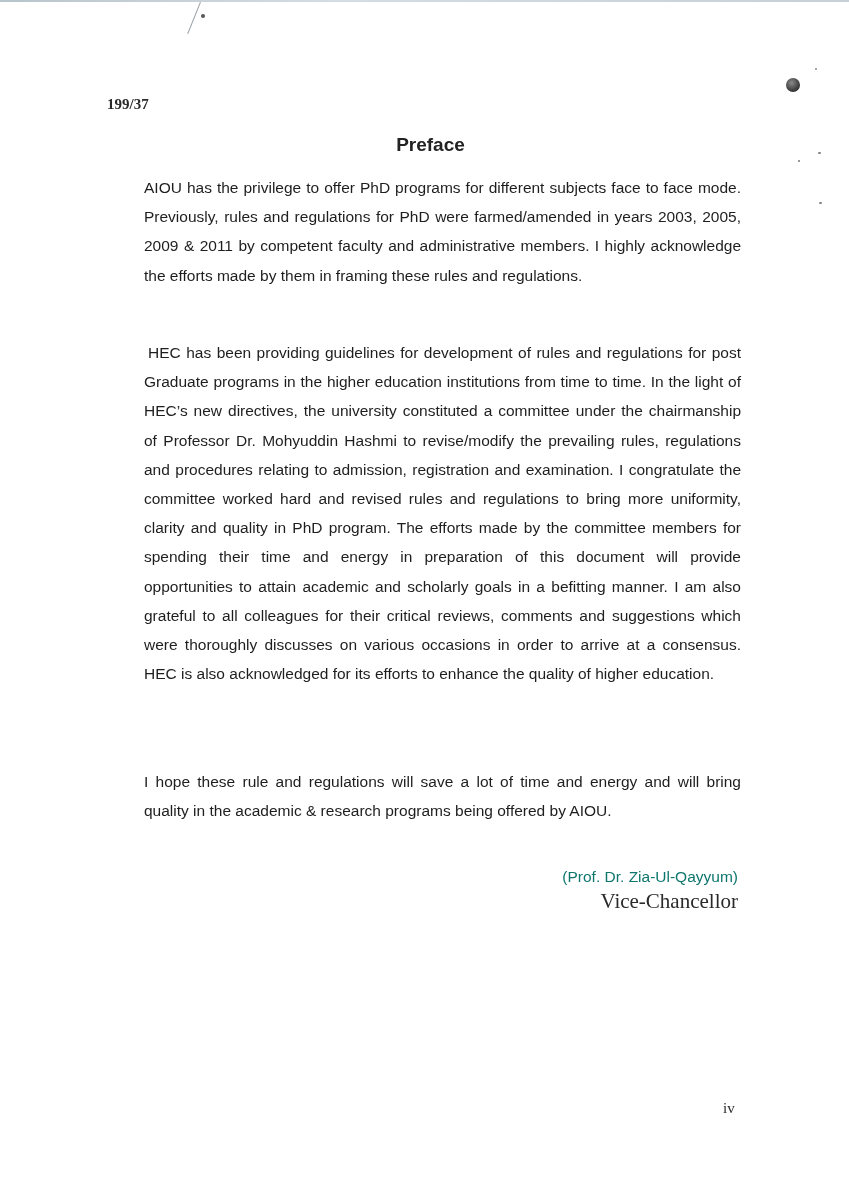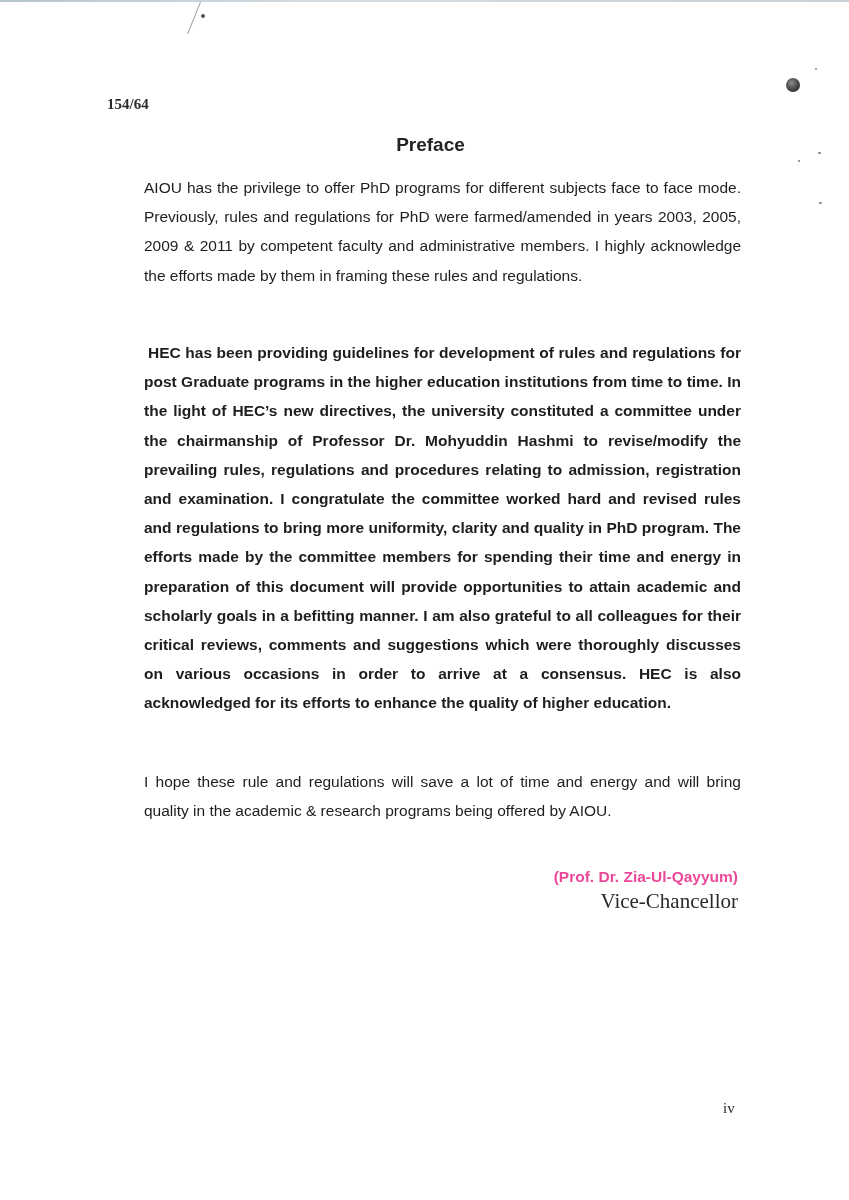--- a/index.html
+++ b/index.html
@@ -65,30 +65,30 @@
       left: 144px;
       width: 597px;
       font-family: "Liberation Sans", sans-serif;
       font-size: 15.5px;
       line-height: 29.2px;
       text-align: justify;
       color: #1e1e1e;
       margin: 0;
     }
     #para-1 { top: 173px; }
-    #para-2 { top: 338px; text-indent: 4px; font-weight: bold; }
+    #para-2 { top: 338px; text-indent: 4px; }
     #para-3 { top: 767px; }
     .signature-name {
       position: absolute;
       right: 111px;
       top: 868px;
       font-family: "Liberation Sans", sans-serif;
       font-size: 15.5px;
-      font-weight: bold;
-      color: #ec4899;
+      font-weight: normal;
+      color: #0f766e;
     }
     .signature-title {
       position: absolute;
       right: 111px;
       top: 889px;
       font-family: "Liberation Serif", serif;
       font-size: 21px;
       color: #2a2a2a;
     }
     .page-number {
@@ -106,21 +106,21 @@
 
 <div class="top-edge"></div>
 <div class="scan-line"></div>
 <div class="scan-dot" style="left:201px;top:14px;width:4px;height:4px;"></div>
 <div class="hole-punch"></div>
 <div class="scan-dot" style="left:815px;top:68px;width:2px;height:2px;background:#888;"></div>
 <div class="scan-dot" style="left:818px;top:152px;width:3px;height:2px;background:#777;"></div>
 <div class="scan-dot" style="left:798px;top:160px;width:2px;height:2px;background:#777;"></div>
 <div class="scan-dot" style="left:819px;top:202px;width:3px;height:2px;background:#777;"></div>
 
-<div class="doc-number">154/64</div>
+<div class="doc-number">199/37</div>
 
 <h1 class="title" style="margin:0;">Preface</h1>
 
 <p class="body-text" id="para-1">AIOU has the privilege to offer PhD programs for different subjects face to face mode. Previously, rules and regulations for PhD were farmed/amended in years 2003, 2005, 2009 &amp; 2011 by competent faculty and administrative members. I highly acknowledge the efforts made by them in framing these rules and regulations.</p>
 <p class="body-text" id="para-2">HEC has been providing guidelines for development of rules and regulations for post Graduate programs in the higher education institutions from time to time. In the light of HEC’s new directives, the university constituted a committee under the chairmanship of Professor Dr. Mohyuddin Hashmi to revise/modify the prevailing rules, regulations and procedures relating to admission, registration and examination. I congratulate the committee worked hard and revised rules and regulations to bring more uniformity, clarity and quality in PhD program. The efforts made by the committee members for spending their time and energy in preparation of this document will provide opportunities to attain academic and scholarly goals in a befitting manner. I am also grateful to all colleagues for their critical reviews, comments and suggestions which were thoroughly discusses on various occasions in order to arrive at a consensus. HEC is also acknowledged for its efforts to enhance the quality of higher education.</p>
 <p class="body-text" id="para-3">I hope these rule and regulations will save a lot of time and energy and will bring quality in the academic &amp; research programs being offered by AIOU.</p>
 
 <div class="signature-name">(Prof. Dr. Zia-Ul-Qayyum)</div>
 <div class="signature-title">Vice-Chancellor</div>
 

